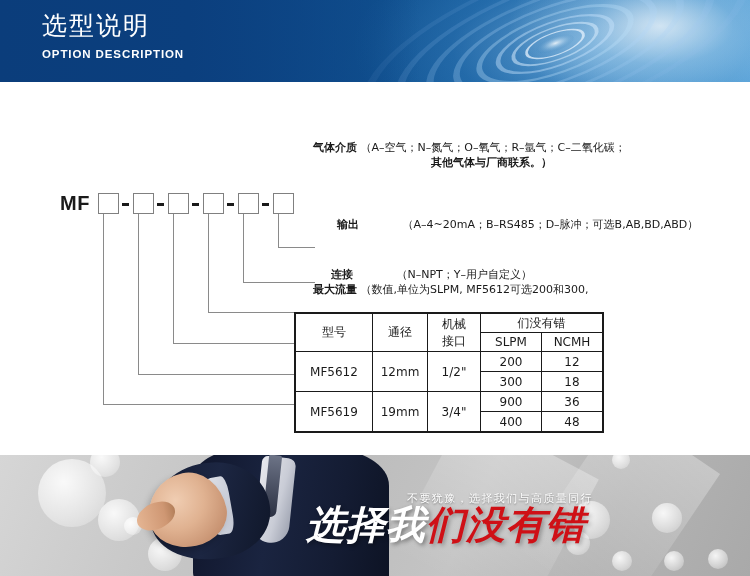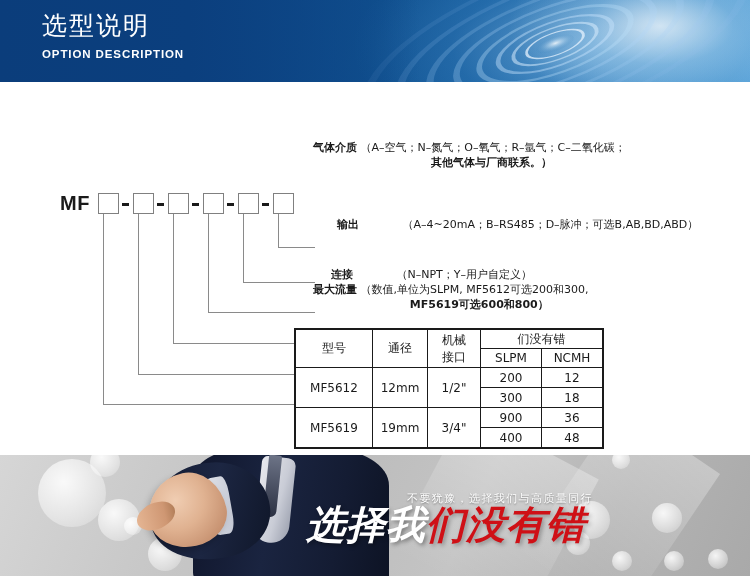--- a/index.html
+++ b/index.html
@@ -122,21 +122,21 @@
   }
   .ann .ann-l2 {
     display: block;
     font-weight: 700;
     text-align: center;
   }
 
   
   .spec-table-wrap {
     position: absolute;
-    left: 269px; top: 328px; padding-left: 25px;
+    left: 269px; top: 312px; padding-left: 25px;
   }
   table.spec {
     border-collapse: collapse;
     border: 2px solid #1a1a1a;
     background: #fff;
   }
   table.spec td, table.spec th {
     border: 1px solid #1a1a1a;
     font-weight: 400;
     font-size: 12px;
@@ -337,21 +337,20 @@
 
 
   <div class="ann" style="left:313px; top:135px;margin-left:24px;">
     <span class="ann-name" style="width:62px;">输出</span>
     <span class="ann-desc">（A–4~20mA；B–RS485；D–脉冲；可选B,AB,BD,ABD）</span>
   </div>
 
   <div class="ann" style="left:313px; top:154px;margin-top:46px;">
     <span class="ann-name">最大流量</span>
     <span class="ann-desc">（数值,单位为SLPM, MF5612可选200和300,</span>
-    <span class="ann-l2" style="padding-left:57px;">MF5619可选600和800）</span>
   </div>
 
   <div class="ann" style="left:331px; top:185px;">
     <span class="ann-name" style="width:62px;">连接</span>
     <span class="ann-desc">（N–NPT；Y–用户自定义）</span>
   </div>
 
 </div>
 
 <div class="spec-table-wrap">

